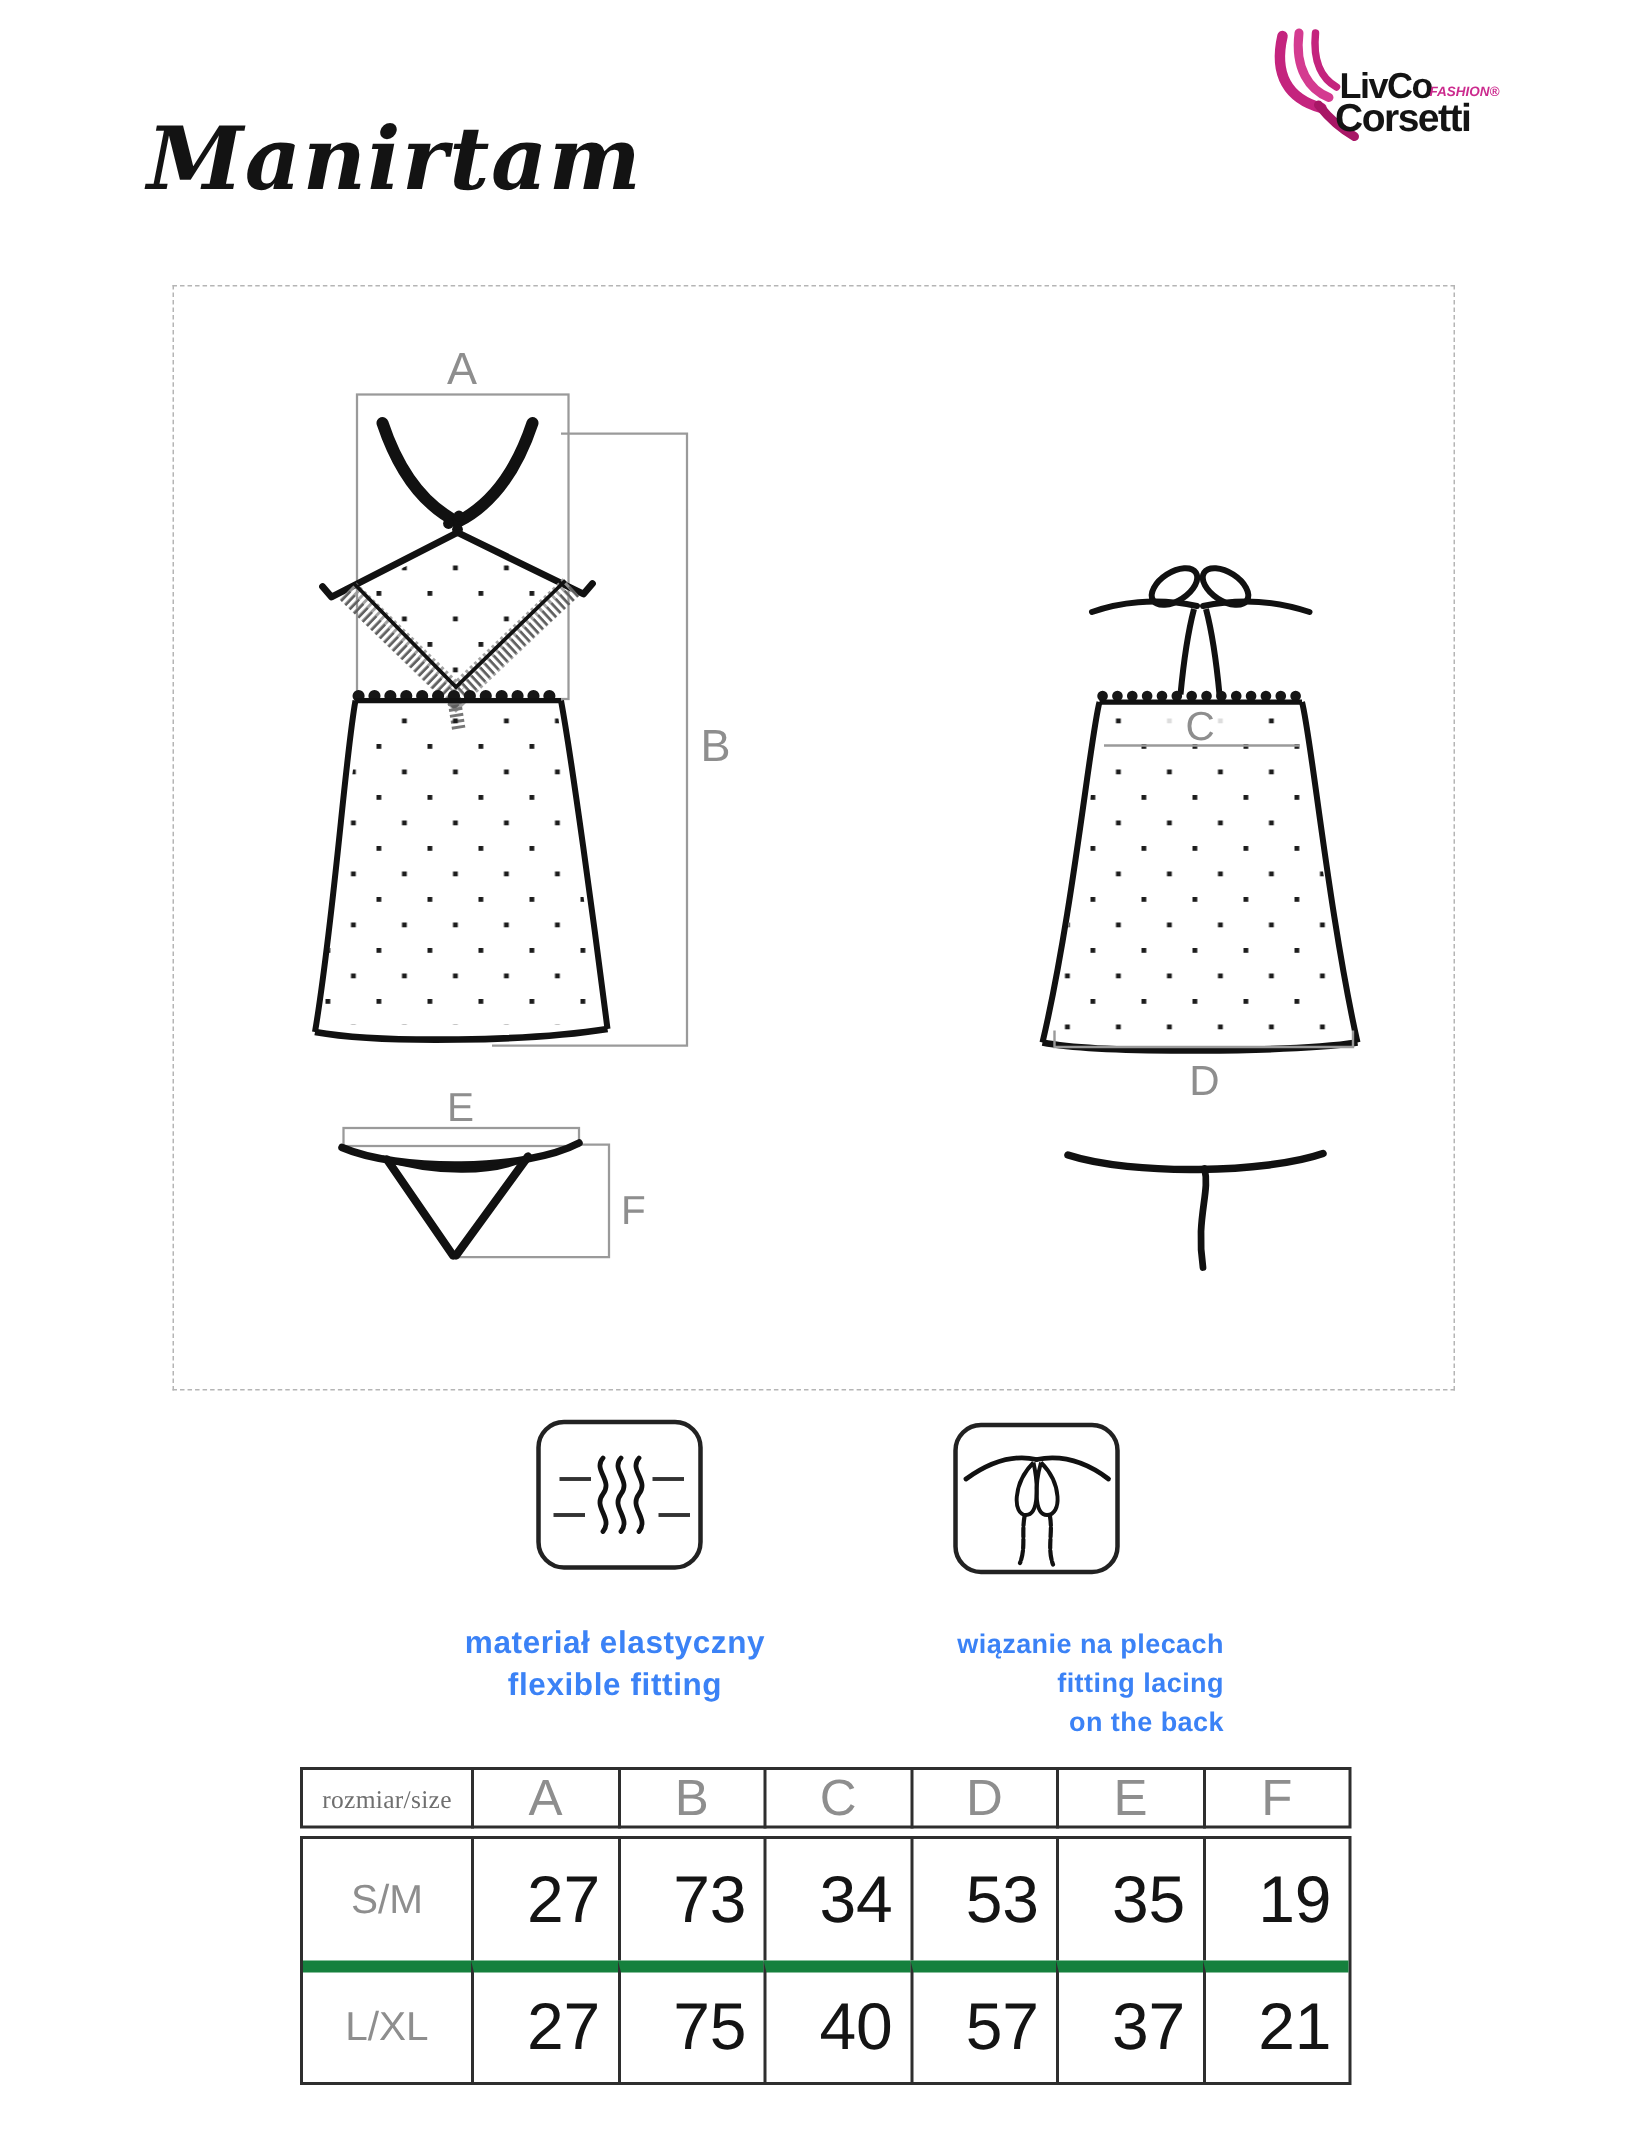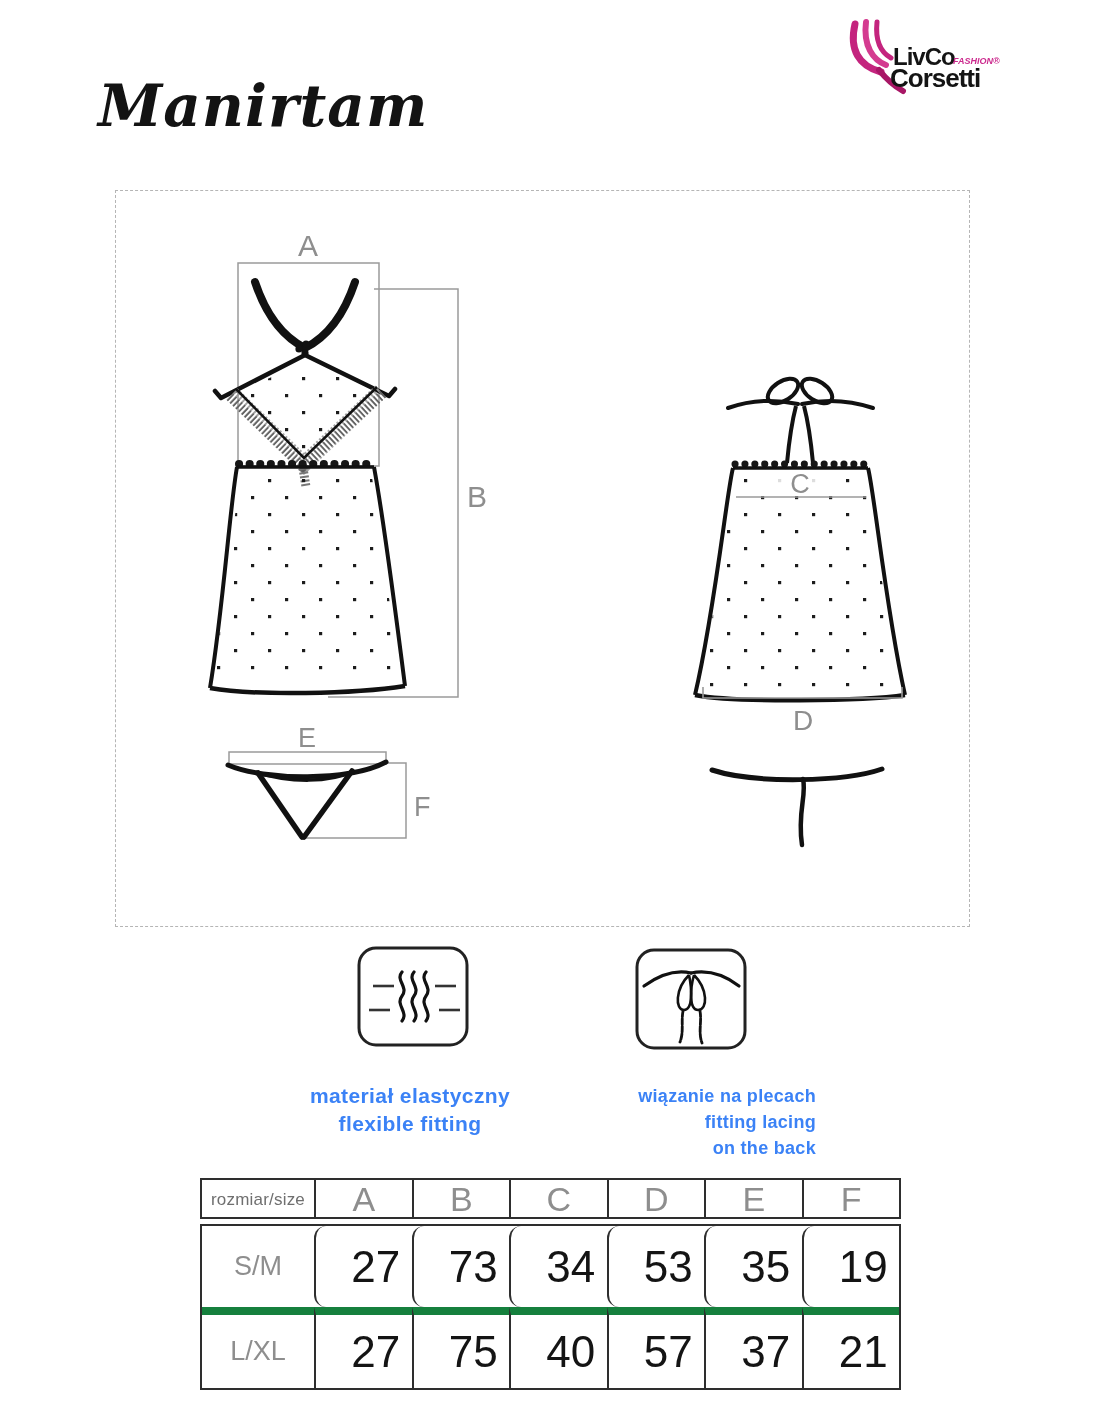--- a/index.html
+++ b/index.html
@@ -24,30 +24,30 @@
 
   .caption{position:absolute;text-align:center;font-weight:700;color:#3b82f6;}
   .caption-left{left:262px;top:1082px;width:296px;font-size:21px;line-height:28px;letter-spacing:.4px;}
   .caption-right{left:566px;top:1083px;width:250px;font-size:18px;line-height:26px;letter-spacing:.3px;text-align:right;}
 
   
   .thead{position:absolute;left:200px;top:1178px;width:701px;height:41px;
     border:2px solid #2e2e2e;box-sizing:border-box;display:grid;
     grid-template-columns:112px repeat(6,1fr);}
   .thead > div{display:flex;align-items:center;justify-content:center;border-left:2px solid #2e2e2e;}
-  .thead > div:first-child{border-left:none;}
+  .thead > div:first-child{border-left:none;font-family:Liberation Serif, serif;}
   .th-size{font-size:17px;color:#6f6f6f;letter-spacing:.2px;}
   .th-letter{font-size:34px;color:#8e8e8e;font-weight:400;}
 
   .tbody{position:absolute;left:200px;top:1224px;width:701px;height:166px;
     border:2px solid #2e2e2e;box-sizing:border-box;display:grid;
     grid-template-columns:112px repeat(6,1fr);grid-template-rows:1fr 1fr;}
   .tbody > div{display:flex;align-items:center;justify-content:center;
     border-left:2px solid #2e2e2e;border-top:8px solid #15803d;}
-  .tbody > div:nth-child(-n+7){border-top:none;border-radius:12px;}
+  .tbody > div:nth-child(-n+7){border-top:none;}
   .tbody > div:nth-child(7n+1){border-left:none;}
   .td-size{font-size:27px;color:#8e8e8e;}
   .td-val{font-size:44px;color:#141414;font-weight:400;padding-left:24px;}
 </style>
 </head>
 <body>
 
 <div class="page">
 
   <div class="product-title">Manirtam</div>

